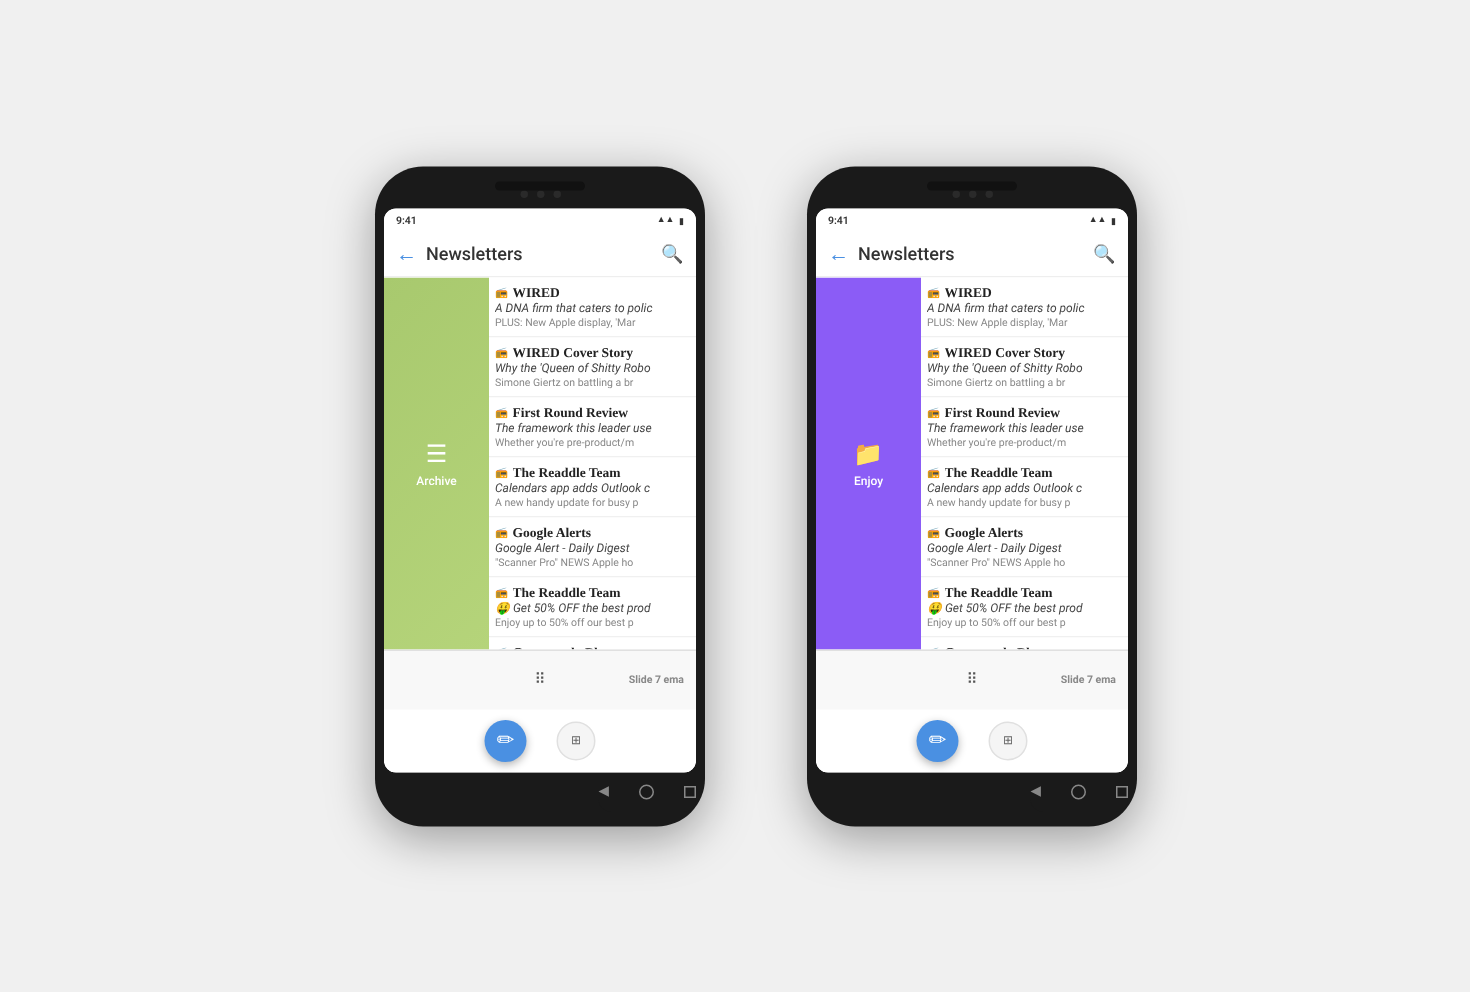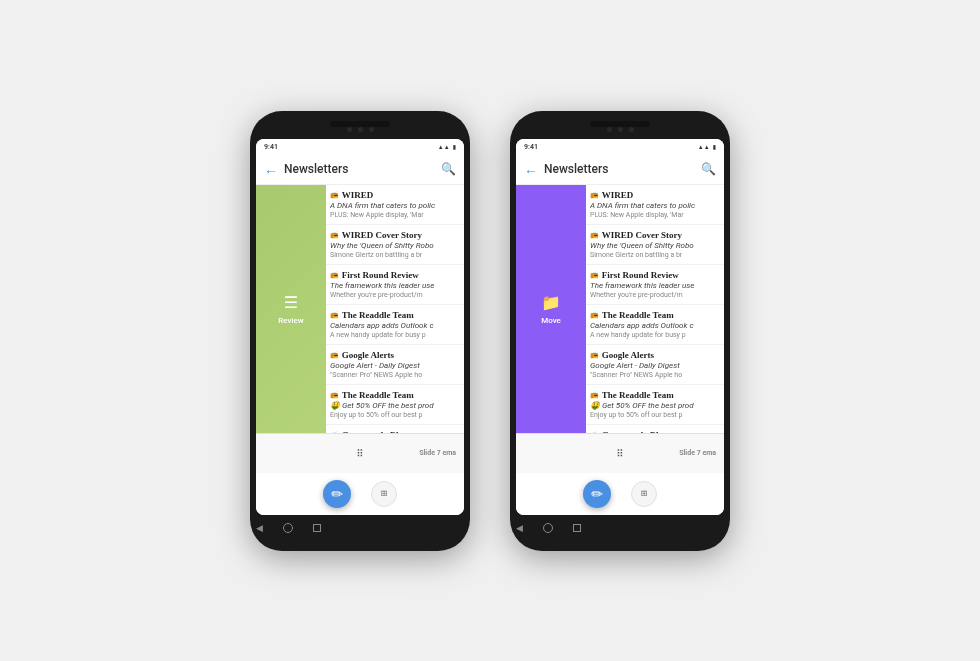--- a/index.html
+++ b/index.html
@@ -23,22 +23,23 @@
 
     .phone {
       width: 220px;
       height: 440px;
       background: #1a1a1a;
       border-radius: 32px;
       position: relative;
       box-shadow: 0 8px 32px rgba(0,0,0,0.35);
       display: flex;
       flex-direction: column;
-      align-items: flex-start;
+      align-items: flex-end;
       padding: 10px 6px 10px 6px;
+      margin-left: 28px;
     }
 
     .phone::before {
       content: '';
       position: absolute;
       top: 10px;
       left: 50%;
       transform: translateX(-50%);
       width: 60px;
       height: 6px;
@@ -349,21 +350,21 @@
       <div class="app-bar">
         <span class="back-arrow">←</span>
         <span class="app-bar-title">Newsletters</span>
         <span class="search-icon-btn">🔍</span>
       </div>
 
       <div class="email-list">
 
         <div class="swipe-reveal archive">
           <span class="swipe-reveal-icon">☰</span>
-          <span class="swipe-reveal-label">Review</span>
+          <span class="swipe-reveal-label">Archive</span>
         </div>
 
         <div class="email-items-container">
           <div class="email-item">
             <div class="email-item-header">
               <span class="newsletter-icon">📻</span>
               <span class="sender-name">WIRED</span>
             </div>
             <div class="email-subject">A DNA firm that caters to polic</div>
             <div class="email-preview">PLUS: New Apple display, 'Mar</div>
@@ -460,21 +461,21 @@
       <div class="app-bar">
         <span class="back-arrow">←</span>
         <span class="app-bar-title">Newsletters</span>
         <span class="search-icon-btn">🔍</span>
       </div>
 
       <div class="email-list">
 
         <div class="swipe-reveal move">
           <span class="swipe-reveal-icon">📁</span>
-          <span class="swipe-reveal-label">Move</span>
+          <span class="swipe-reveal-label">Enjoy</span>
         </div>
 
         <div class="email-items-container">
           <div class="email-item">
             <div class="email-item-header">
               <span class="newsletter-icon">📻</span>
               <span class="sender-name">WIRED</span>
             </div>
             <div class="email-subject">A DNA firm that caters to polic</div>
             <div class="email-preview">PLUS: New Apple display, 'Mar</div>

